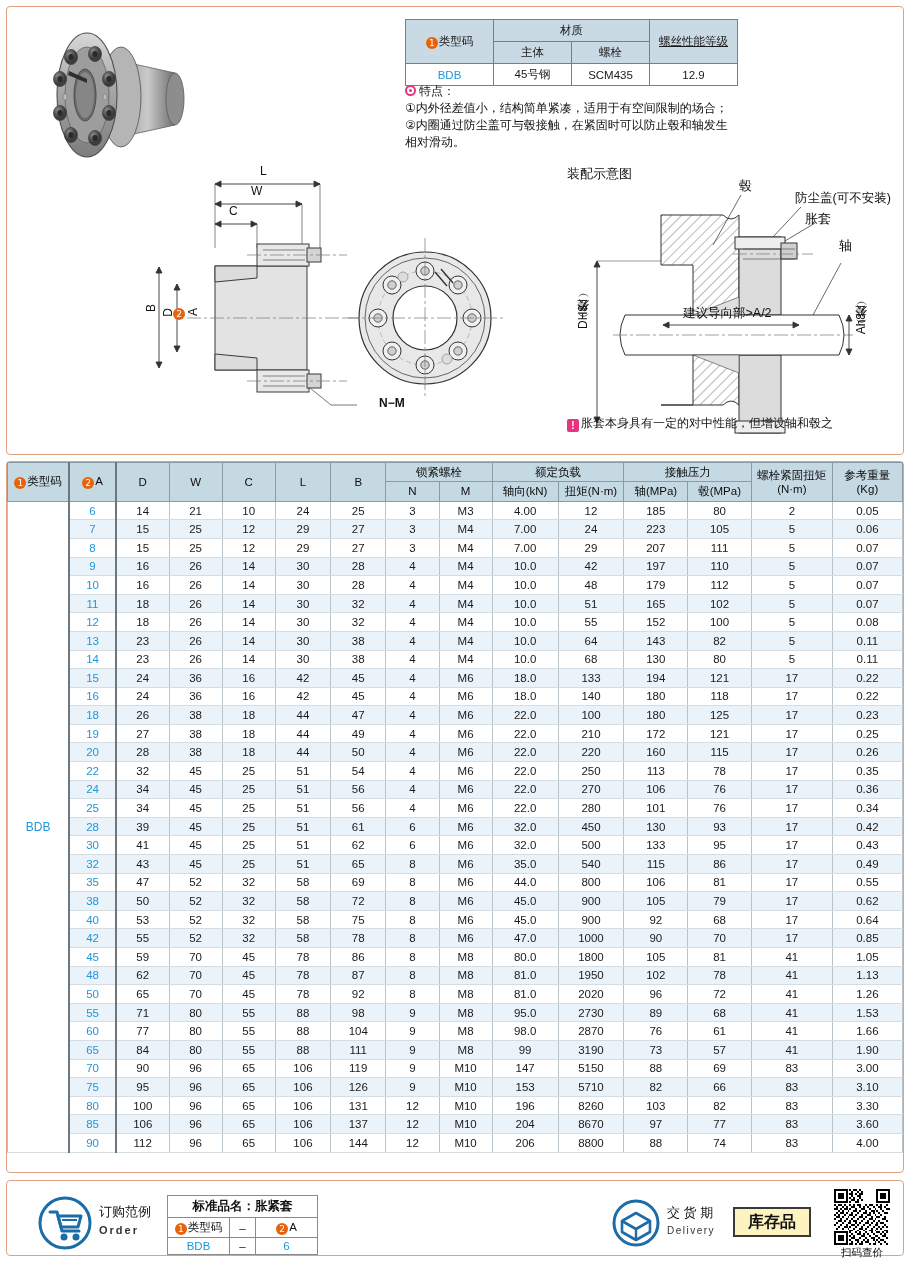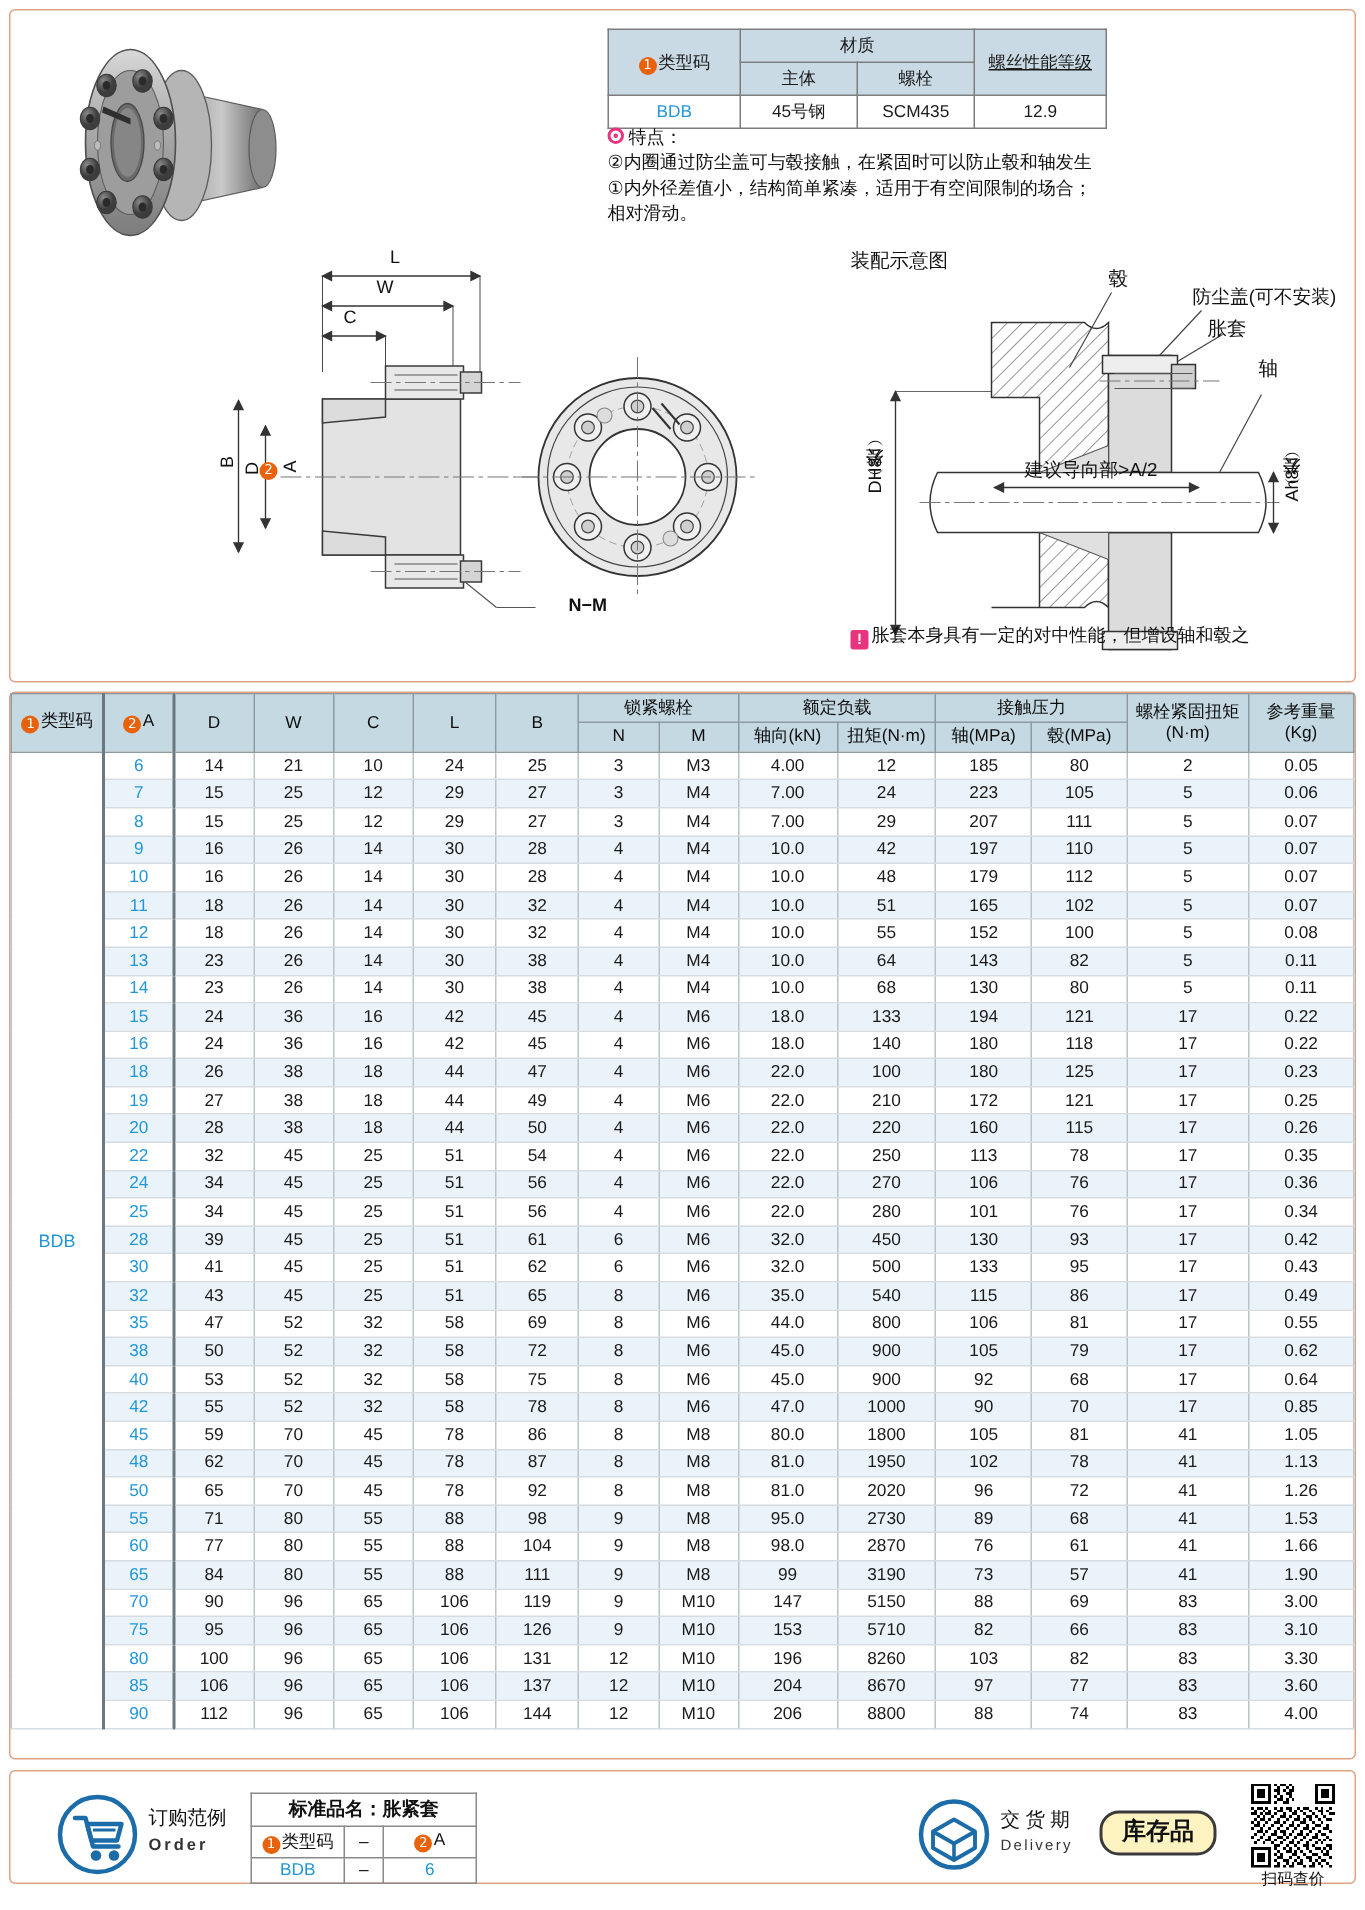--- a/index.html
+++ b/index.html
@@ -183,21 +183,21 @@
   #delivery-label {
     position: absolute; left: 660px; top: 22px;
     font-size: 13px; line-height: 1.55; color: #111;
   }
   #delivery-label .en { font-size: 10px; letter-spacing: 1.5px; color: #333; }
   #stock-badge {
     position: absolute; left: 726px; top: 26px;
     width: 78px; height: 30px;
     background: #fdf3c0;
     border: 2px solid #3a3a3a;
-    border-radius: 13px;
+    border-radius: 0;
     text-align: center;
     line-height: 26px;
     font-size: 16px; font-weight: bold; color: #111;
   }
   #qr-wrap { position: absolute; left: 824px; top: 8px; width: 62px; text-align: center; }
   #qr-code { width: 56px; height: 56px; display: block; margin: 0 auto; }
   #qr-caption { font-size: 10.5px; color: #111; margin-top: 1px; }
 </style>
 </head>
 <body>
@@ -276,22 +276,22 @@
         <td class="code-cell">BDB</td>
         <td>45号钢</td>
         <td>SCM435</td>
         <td>12.9</td>
       </tr>
     </tbody>
   </table>
 
   <div id="features">
     <div><span class="dot-badge"></span><span>特点：</span></div>
+    <div>①内外径差值小，结构简单紧凑，适用于有空间限制的场合；</div>
     <div>②内圈通过防尘盖可与毂接触，在紧固时可以防止毂和轴发生</div>
-    <div>①内外径差值小，结构简单紧凑，适用于有空间限制的场合；</div>
     <div>相对滑动。</div>
   </div>
 
   <div id="dim-drawing">
     <svg width="400" height="260" viewBox="0 0 400 260">
       <g stroke="#333" stroke-width="0.9" fill="none">
 
         <line x1="68" y1="22" x2="173" y2="22"></line>
         <path d="M68 22 l6 -3 v6 z" fill="#333"></path>
           <path d="M173 22 l-6 -3 v6 z" fill="#333"></path>

